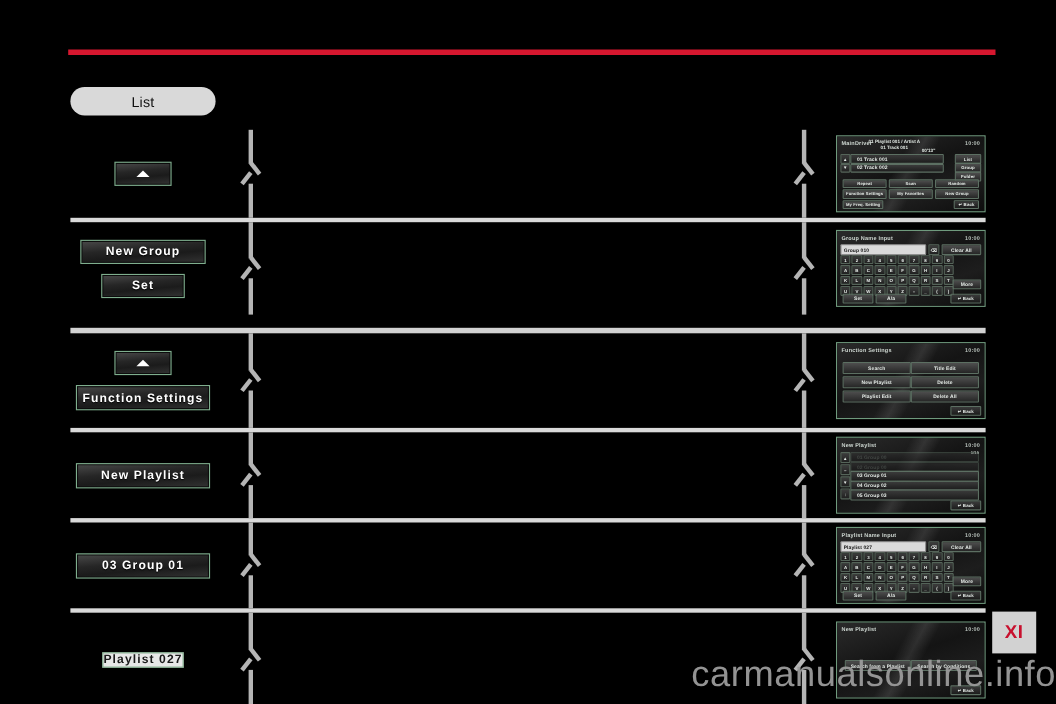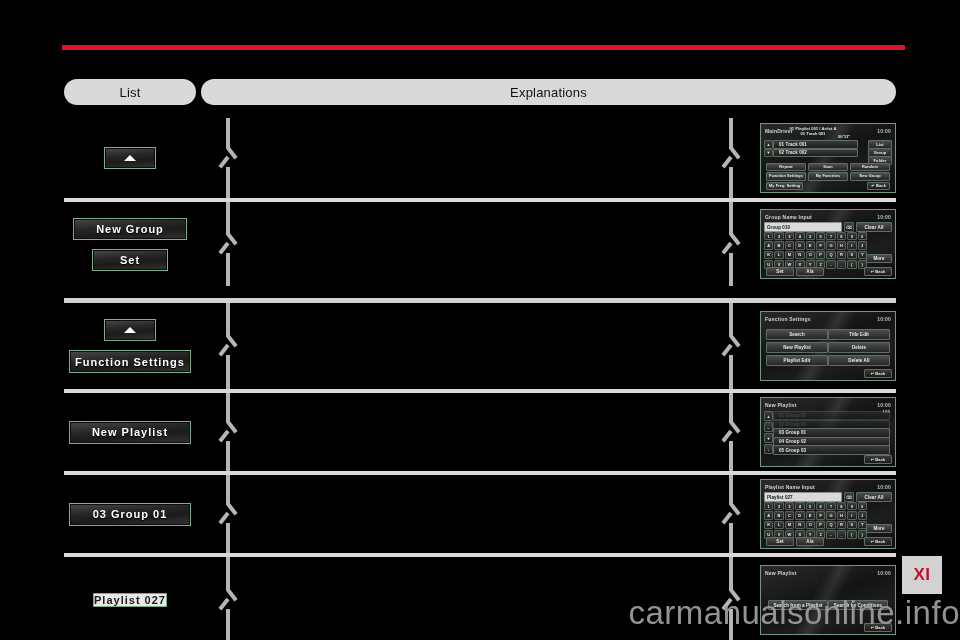--- a/index.html
+++ b/index.html
@@ -138,21 +138,20 @@
 </style>
 </head>
 <body>
 
 <div class="page">
 
   <div class="red-rule"></div>
 
   <div class="hdr">
     <div class="pill press">List</div>
-    <div class="pill expl">Explanations</div>
   </div>
 
   <div class="grid" id="grid">
       <div class="sect">
         <div class="row" style="height: 80px;">
           <div class="col-press">
             <div class="press-inner">
               <div class="navbtn up">
                 <span class="chev"></span>
               </div>

